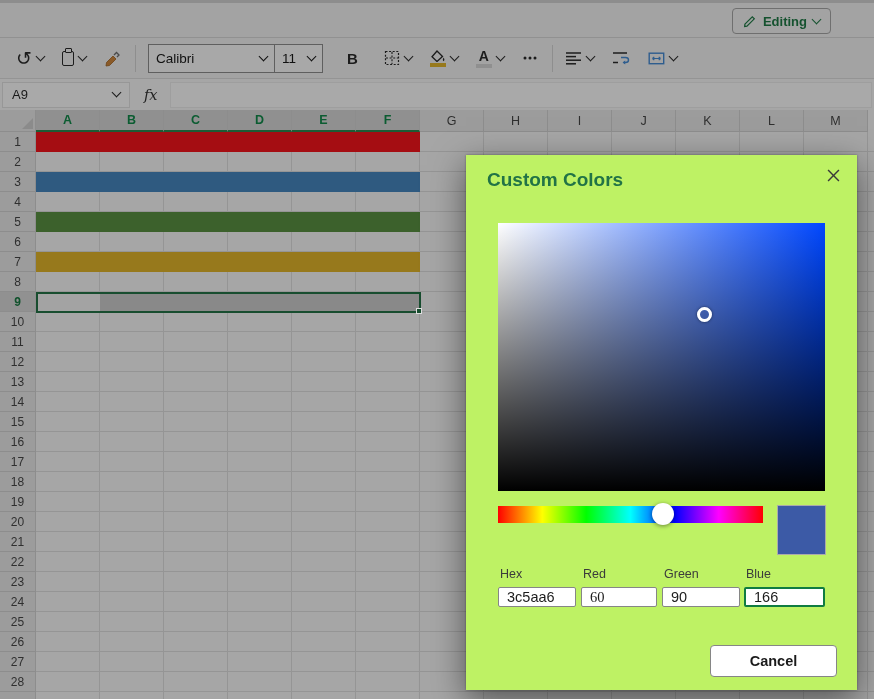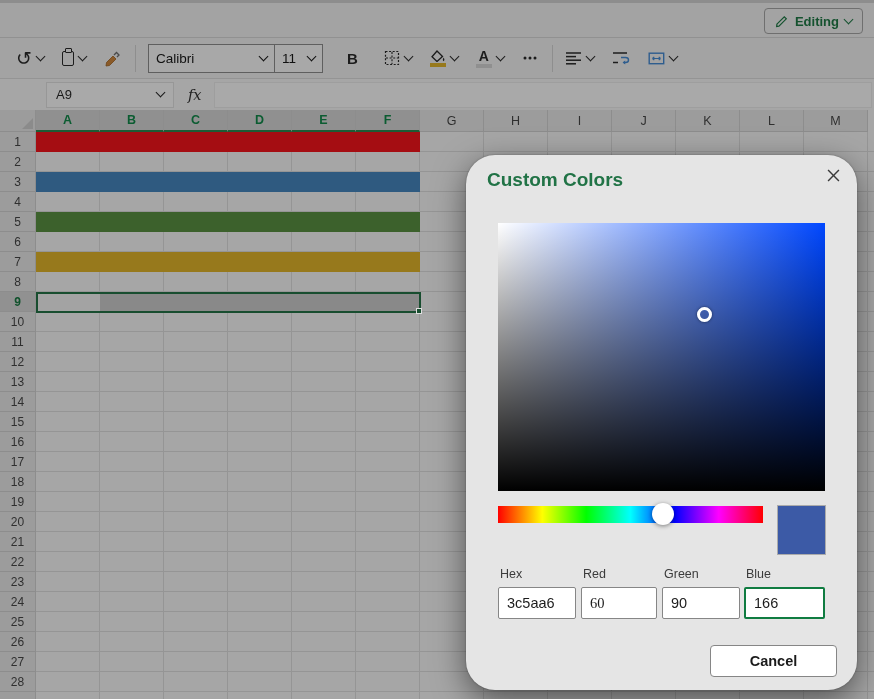--- a/index.html
+++ b/index.html
@@ -9,74 +9,74 @@
     font-family: "Liberation Sans", sans-serif;
     background:#a6a6a6;
   }
   
   .ribbon { position:absolute; top:0; left:0; right:0; height:110px; background:#a3a3a3; }
   .menubar { position:relative; height:37px; border-top:3px solid #8d8d8d; display:flex; align-items:center; }
   .menu-items { display:flex; align-items:center; margin-left:34px; }
   .menu-item { position:relative; font-size:13.5px; color:#1f1f1f; margin-right:37px; cursor:default; white-space:nowrap; }
   .menu-item.active { font-weight:700; color:#101010; }
   .menu-item.active::after { content:""; position:absolute; left:-5px; right:-5px; bottom:-9px; height:3px; border-radius:2px; background:#1d5c35; }
-  .editing-btn { position:absolute; right:11px; top:5px; height:26px; display:flex; align-items:center; gap:6px;
+  .editing-btn { position:absolute; right:43px; top:5px; height:26px; display:flex; align-items:center; gap:6px;
     padding:8px 10px; background:transparent; border:1px solid #6f6f6f; border-radius:4px;
     color:#15522f; font-weight:700; font-size:13px; font-family:inherit; cursor:pointer; }
   .chev { display:inline-block; width:7px; height:7px; border-right:1.6px solid currentColor; border-bottom:1.6px solid currentColor; transform:rotate(45deg); margin-top:-4px; }
   .toolbar { height:41px; border-top:1px solid #919191; display:flex; align-items:center; padding-left:16px; }
   .tgroup { display:flex; align-items:center; gap:5px; color:#1c1c1c; cursor:pointer; }
   .uicon { font-size:19px; line-height:1; color:#1c1c1c; }
   .clip { width:12px; height:15px; border:1.6px solid #1c1c1c; border-radius:2px; position:relative; }
   .clip::before { content:""; position:absolute; top:-4px; left:2px; width:5px; height:3px; border:1.6px solid #1c1c1c; border-radius:1px; background:#a3a3a3; }
   .tb-divider { width:1px; height:27px; background:#8e8e8e; margin:0 12px 0 14px; }
   .combo-join { display:flex; align-items:stretch; height:29px; }
   .combo { display:flex; align-items:center; justify-content:space-between; gap:6px; background:#a8a8a8; border:1px solid #5f5f5f; color:#111; font-size:13.5px; padding:0 7px; cursor:pointer; }
   .combo-font { width:126px; border-right:none; }
   .combo-size { width:49px; }
   .letter-btn { font-weight:700; font-size:15px; color:#1c1c1c; cursor:pointer; }
   .icon-stack { display:flex; flex-direction:column; align-items:center; gap:1px; }
   .color-underline { width:16px; height:4px; }
   .gold-bar { background:#97791c; }
   .gray-bar { background:#8f8f8f; }
   .combo-numfmt { width:128px; margin-left:auto; margin-right:2px; height:29px; }
   
-  .formulabar { height:32px; border-top:1px solid #949494; display:flex; align-items:center; background:#a6a6a6;padding-left:44px; }
+  .formulabar { height:32px; border-top:1px solid #949494; display:flex; align-items:center; background:#a6a6a6; }
   .namebox { width:128px; height:26px; margin-left:2px; background:#a9a9a9; border:1px solid #979797; display:flex; align-items:center; justify-content:space-between; padding:0 9px; font-size:13px; color:#1a1a1a; cursor:pointer; }
   .fx { font-family:"DejaVu Serif", serif; font-style:italic; font-size:14.5px; color:#222; margin:0 12px 0 14px; cursor:pointer; }
   .formula-input { flex:1; height:26px; margin-right:2px; background:#a9a9a9; border:1px solid #9e9e9e; font-family:inherit; font-size:13px; color:#1a1a1a; padding:0 6px; outline:none; }
   
   .grid { position:absolute; top:110px; left:0; right:0; bottom:0; background:#a6a6a6; }
   .corner { position:absolute; left:0; top:0; width:36px; height:22px; background:#9c9c9c; border-right:1px solid #8d8d8d; border-bottom:1px solid #8d8d8d; }
   .corner::after { content:""; position:absolute; right:2px; bottom:2px; border-left:11px solid transparent; border-bottom:11px solid #8b8b8b; }
   #col-headers { position:absolute; left:36px; top:0; height:22px; display:flex; }
   .colh { width:64px; border-right:1px solid #8d8d8d; border-bottom:1px solid #8d8d8d; background:#9c9c9c; font-size:12.5px; color:#2f2f2f; display:flex; align-items:center; justify-content:center; cursor:pointer; }
   .colh.sel { background:#909090; color:#0b5c31; font-weight:700; border-bottom:2px solid #1d5c35; }
   #row-headers { position:absolute; left:0; top:22px; bottom:0; width:36px; background:#9c9c9c; border-right:1px solid #8d8d8d; }
   .rowh { height:20px; border-bottom:1px solid #8d8d8d; font-size:12px; color:#2f2f2f; display:flex; align-items:center; justify-content:center; cursor:pointer; }
   .rowh.active { font-weight:700; color:#10522c; background:#919191; }
   #cells { position:absolute; left:36px; top:22px; right:0; bottom:0;
     background-image:
       repeating-linear-gradient(to right, transparent 0, transparent 63px, #959595 63px, #959595 64px),
       repeating-linear-gradient(to bottom, transparent 0, transparent 19px, #959595 19px, #959595 20px);
   }
   .fill-bar, .sel-piece { position:absolute; }
   
-  .dialog { position:absolute; left:466px; top:155px; width:391px; height:535px; background:#e5e5e5; z-index:5;
-    box-shadow: 0 10px 32px rgba(0,0,0,.5), 0 0 2px rgba(0,0,0,.35); border-radius: 29px; }
+  .dialog { position:absolute; left:466px; top:155px; width:391px; height:535px; background:#bef264; z-index:5;
+    box-shadow: 0 10px 32px rgba(0,0,0,.5), 0 0 2px rgba(0,0,0,.35); }
   .dlg-title { position:absolute; left:21px; top:14px; font-size:19px; font-weight:700; color:#217346; }
   .dlg-close { position:absolute; right:12px; top:8px; width:24px; height:24px; display:flex; align-items:center; justify-content:center; background:none; border:none; cursor:pointer; }
   .sv-area { position:absolute; left:32px; top:68px; width:327px; height:268px; cursor:crosshair; }
   .sv-ring { position:absolute; left:199px; top:84px; width:15px; height:15px; border:3.5px solid #fff; border-radius:50%; box-shadow:0 0 3px rgba(0,0,0,.55); cursor:pointer; }
   .hue-track { position:absolute; left:32px; top:351px; width:265px; height:17px; cursor:pointer;
     background:linear-gradient(to right,#ff0000 0%,#ffff00 16.7%,#00ff00 33.3%,#00ffff 50%,#0000ff 66.7%,#ff00ff 83.3%,#ff0000 100%); }
   .hue-thumb { position:absolute; left:154px; top:-3px; width:22px; height:22px; background:#fff; border-radius:50%; box-shadow:0 1px 4px rgba(0,0,0,.45); cursor:grab; }
   .swatch { position:absolute; left:311px; top:350px; width:49px; height:50px; border:1px solid #ababab; }
   .field-label { position:absolute; top:412px; font-size:12.5px; color:#3b3b3b; }
-  .field-input { position:absolute; top:432px; height:32px; border:1px solid #868686; border-radius:2px; background:#fff; font-family:inherit; font-size:14.5px; color:#1c1c1c; padding:0 8px; outline:none; }
+  .field-input { position:absolute; top:432px; height:20px; border:1px solid #868686; border-radius:2px; background:#fff; font-family:inherit; font-size:14.5px; color:#1c1c1c; padding:0 8px; outline:none; }
   .lbl-hex { left:34px; } .lbl-red { left:117px; } .lbl-green { left:198px; } .lbl-blue { left:280px; }
   .in-hex { left:32px; width:78px; } .in-red { left:115px; width:76px;font-family:Liberation Serif, serif; } .in-green { left:196px; width:78px; }
   .in-blue { left:278px; width:81px; border:2px solid #107c41; }
   .ok-btn { position:absolute; left:109px; top:490px; width:121px; height:32px; background:#107c41; color:#fff; border:none; border-radius:4px; font-family:inherit; font-size:14.5px; font-weight:700; cursor:pointer; }
   .cancel-btn { position:absolute; left:244px; top:490px; width:127px; height:32px; background:#fff; color:#1a1a1a; border:1px solid #868686; border-radius:4px; font-family:inherit; font-size:14.5px; font-weight:600; cursor:pointer; }
 </style>
 </head>
 <body>
 
 <div class="ribbon">

